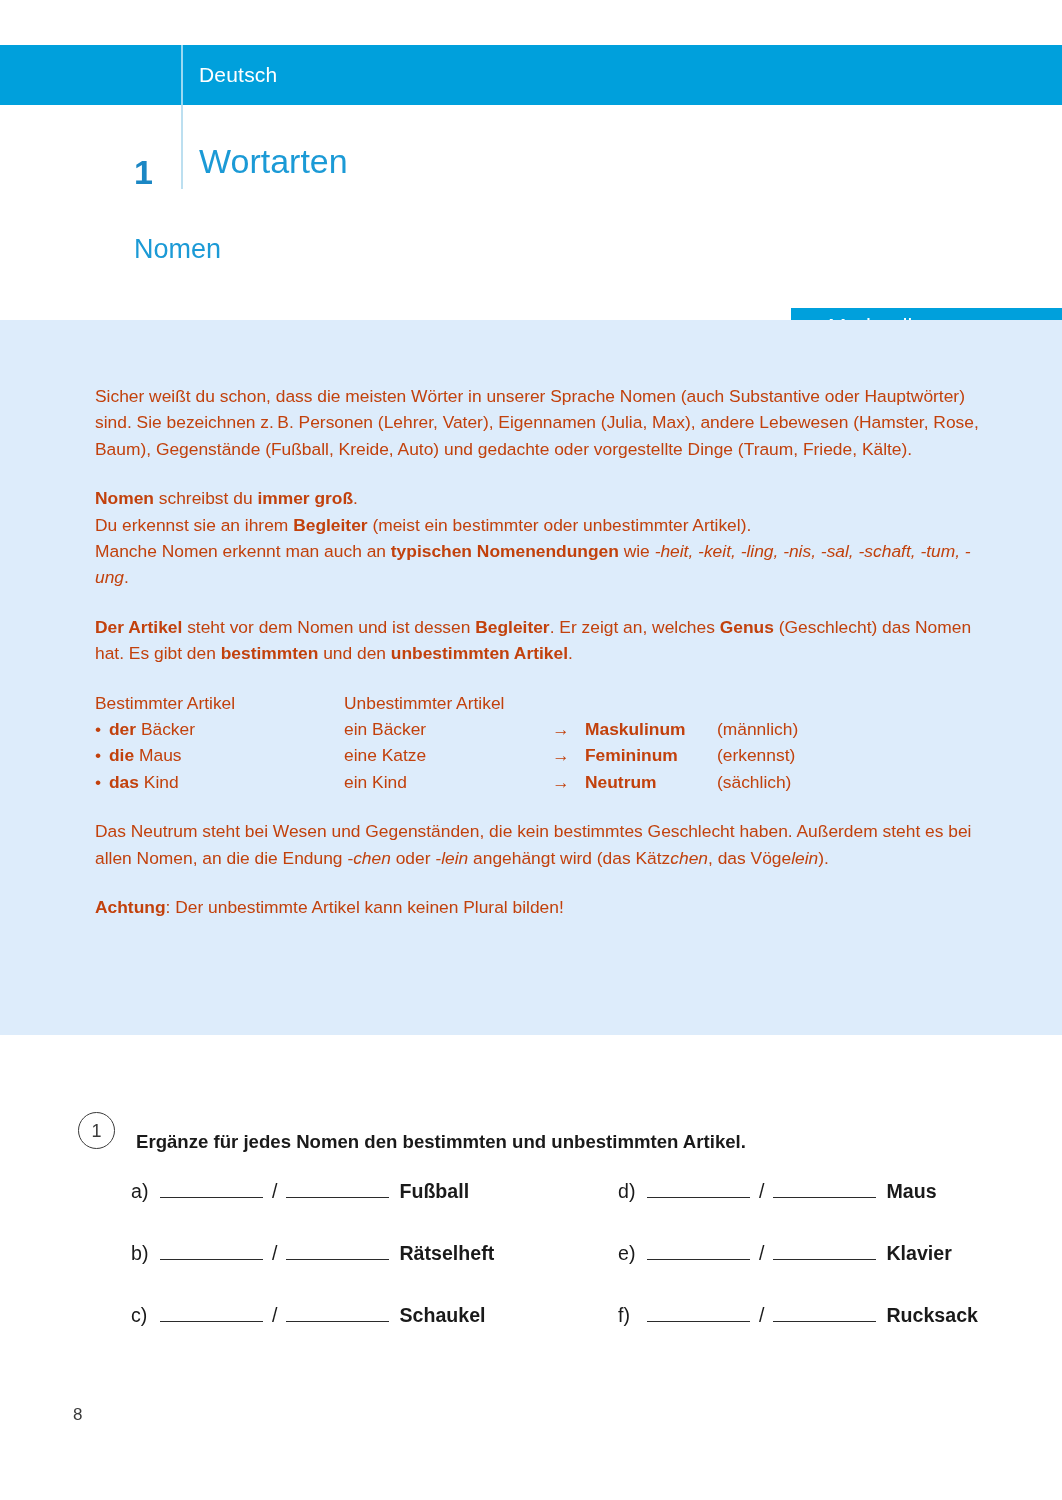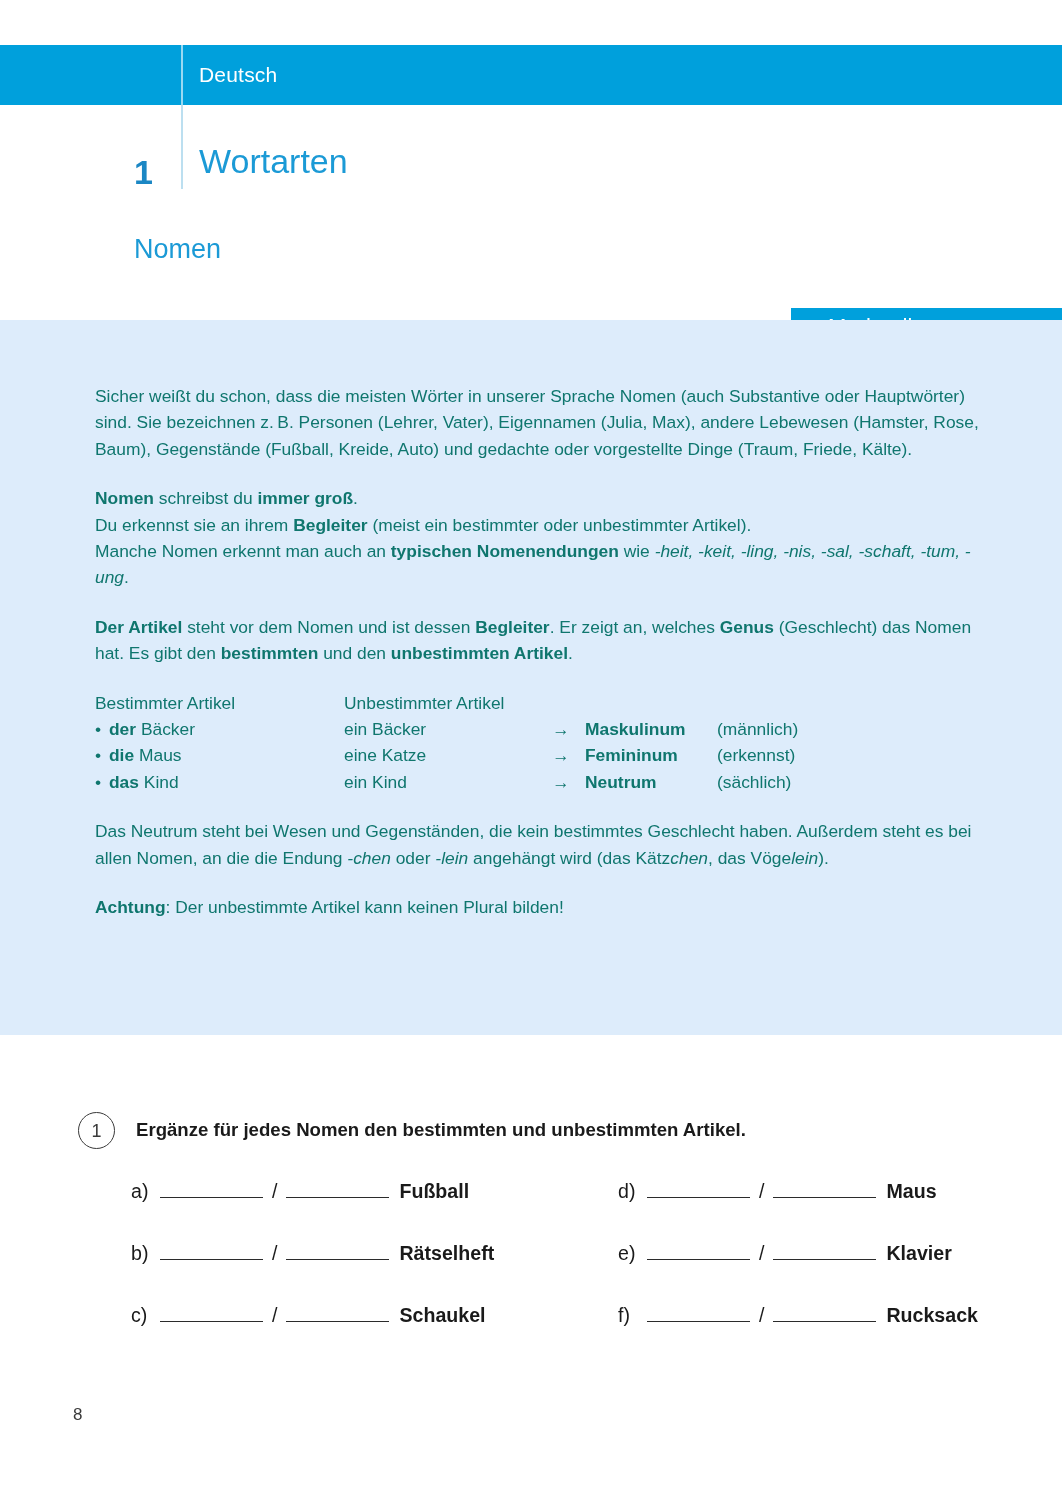--- a/index.html
+++ b/index.html
@@ -106,21 +106,21 @@
     height: 715px;
     background: #ddecfb;
   }
   #info-content {
     position: absolute;
     left: 95px;
     top: 63px;
     width: 890px;
     font-size: 17.4px;
     line-height: 26.4px;
-    color: #0f766e;
+    color: #c2410c;
   }
   #info-content p {
     margin: 0 0 23px 0;
   }
   #info-content p.tight {
     margin-bottom: 14px;
   }
   b { font-weight: bold; }
   i { font-style: italic; }
 
@@ -161,21 +161,21 @@
     border-radius: 50%;
     font-size: 18px;
     line-height: 37px;
     text-align: center;
     color: #3a3a3a;
     box-sizing: border-box;
   }
   #exercise-1-instruction {
     position: absolute;
     left: 136px;
-    top: 8px;
+    top: 20px;
     font-size: 18.6px;
     font-weight: bold;
     color: #1a1a1a;
     line-height: 24px;
   }
   #exercise-1-items {
     position: absolute;
     left: 0;
     top: 68px;
     width: 1062px;

